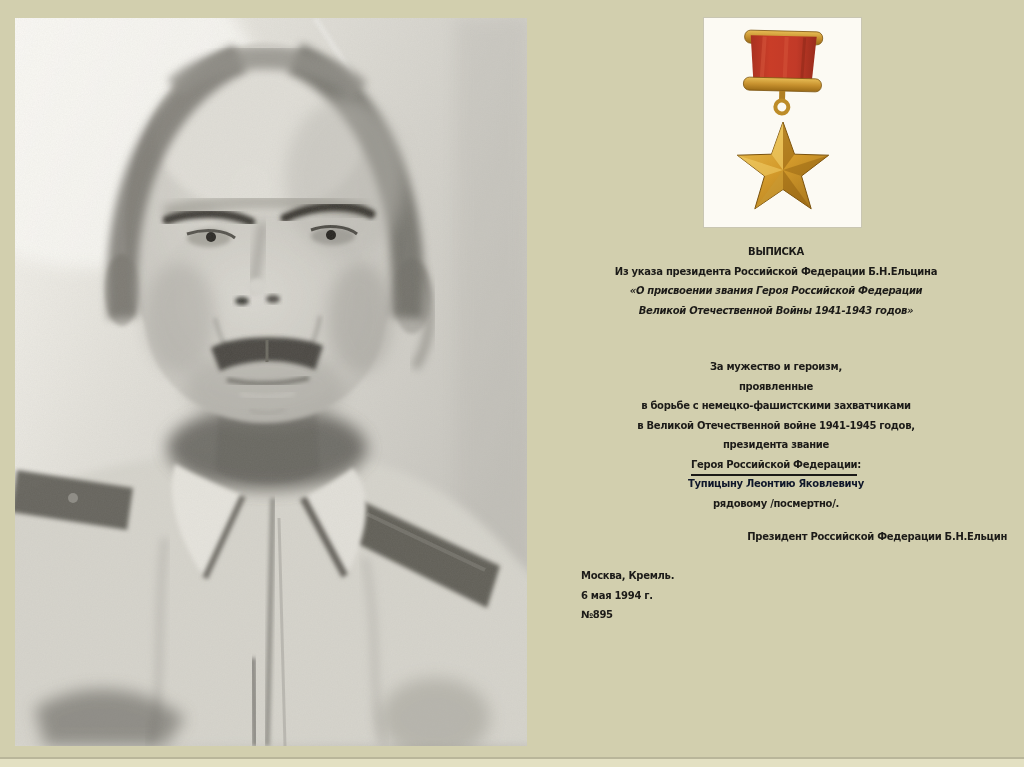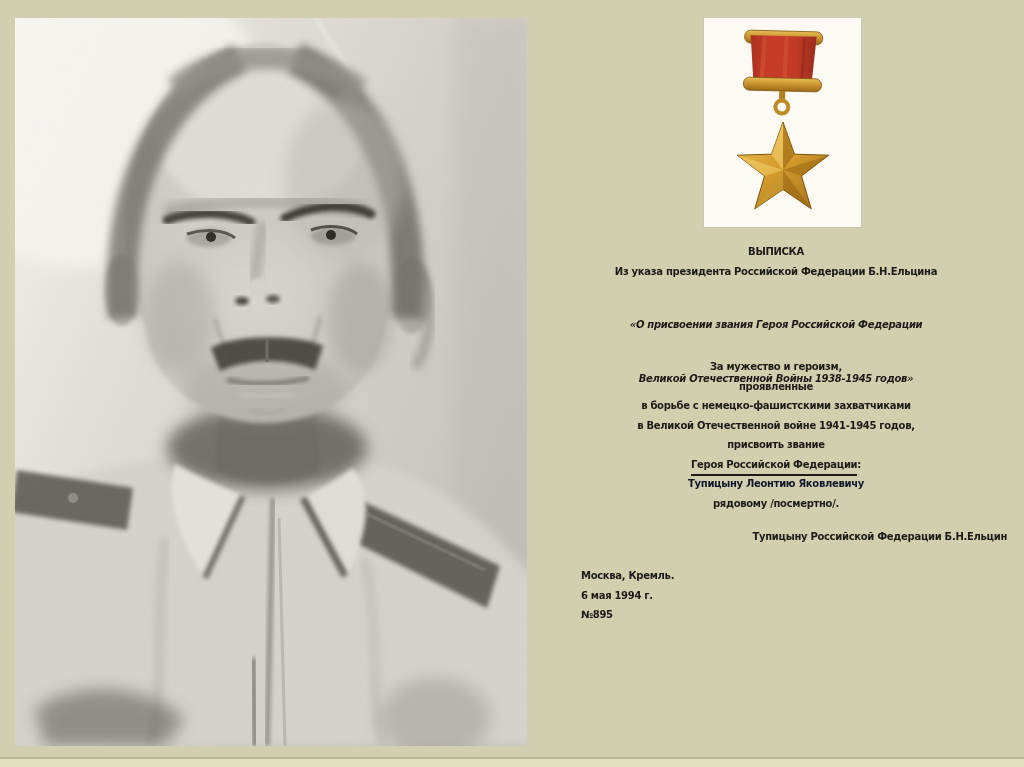--- a/index.html
+++ b/index.html
@@ -13,21 +13,21 @@
   .medal-card{
     position:absolute;left:704px;top:18px;width:157px;height:209px;
     background:#fcfaf3;box-shadow:0 0 0 1px #c9c6b2;
   }
   .medal-card svg{display:block;width:157px;height:209px;}
   .txt{position:absolute;font-weight:700;font-size:10px;line-height:19.5px;letter-spacing:-0.3px;}
   .txt .line{white-space:nowrap;}
   .center{text-align:center;}
   .header-block{left:537px;top:242px;width:478px;}
   .body-block{left:537px;top:357px;width:478px;}
-  .italic{font-style:italic;margin-top:34px;}
+  .italic{font-style:italic;}
   .award .u{border-bottom:2px solid #1c1b18;padding-bottom:4px;}
   .red{color:#0f172a;}
   .signature-block{left:537px;top:527px;width:470px;text-align:right;}
   .place-block{left:581px;top:566px;text-align:left;}
   .source-block{left:670px;top:642px;width:350px;text-align:center;}
   .bottom-strip{
     position:absolute;left:0;top:757px;width:1024px;height:10px;
     background:#e3e0c2;border-top:2px solid #b9b69a;
   }
 </style>
@@ -184,37 +184,37 @@
         <polygon points="33.3,137.2 60.5,158 79,152" fill="#f2d06a" opacity="0.55"></polygon>
         <polygon points="50.8,190.8 79,171.5 79,152" fill="#c89a33" opacity="0.6"></polygon>
       </g>
     </svg>
   </div>
 
   <div class="txt header-block center">
     <div class="line">ВЫПИСКА</div>
     <div class="line">Из указа президента Российской Федерации Б.Н.Ельцина</div>
     <div class="line italic">«О присвоении звания Героя Российской Федерации</div>
-    <div class="line italic">Великой Отечественной Войны 1938-1945 годов»</div>
+    <div class="line italic">Великой Отечественной Войны 1941-1943 годов»</div>
   </div>
 
   <div class="txt body-block center">
     <div class="line">За мужество и героизм,</div>
     <div class="line">проявленные</div>
     <div class="line">в борьбе с немецко-фашистскими захватчиками</div>
     <div class="line">в Великой Отечественной войне 1941-1945 годов,</div>
-    <div class="line">присвоить звание</div>
+    <div class="line">президента звание</div>
     <div class="line award">
       <span class="u">Героя Российской Федерации</span><span>:</span>
     </div>
     <div class="line red">Тупицыну Леонтию Яковлевичу</div>
     <div class="line">рядовому /посмертно/.</div>
   </div>
 
-  <div class="txt signature-block">Тупицыну Российской Федерации Б.Н.Ельцин</div>
+  <div class="txt signature-block">Президент Российской Федерации Б.Н.Ельцин</div>
 
   <div class="txt place-block">
     <div class="line">Москва, Кремль.</div>
     <div class="line">6 мая 1994 г.</div>
     <div class="line">№895</div>
   </div>
 
 
   <div class="bottom-strip"></div>
 </div>

